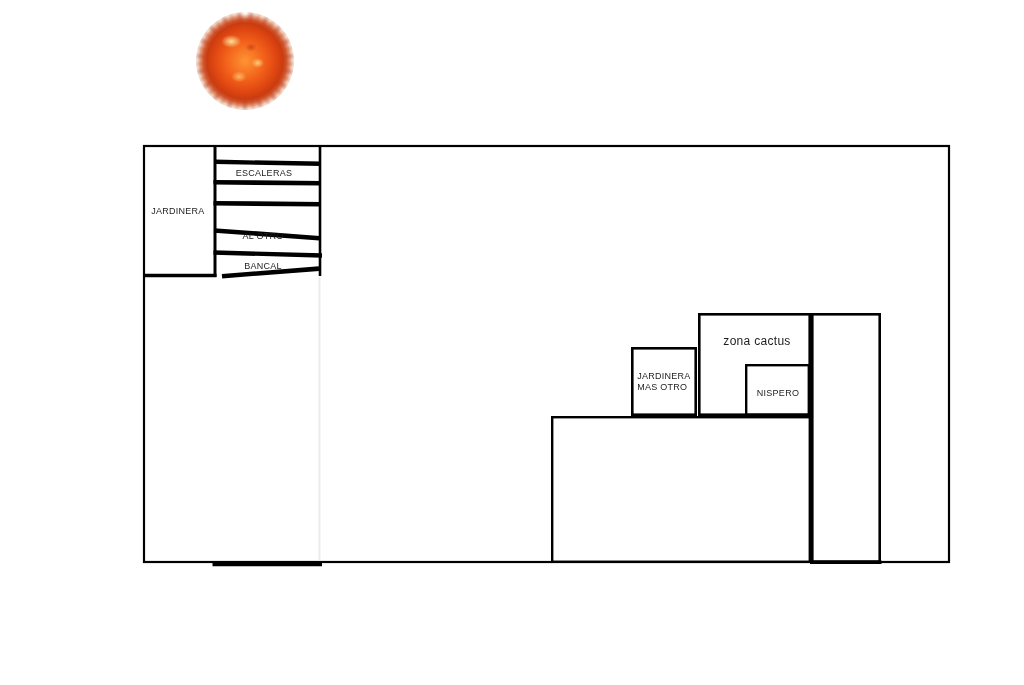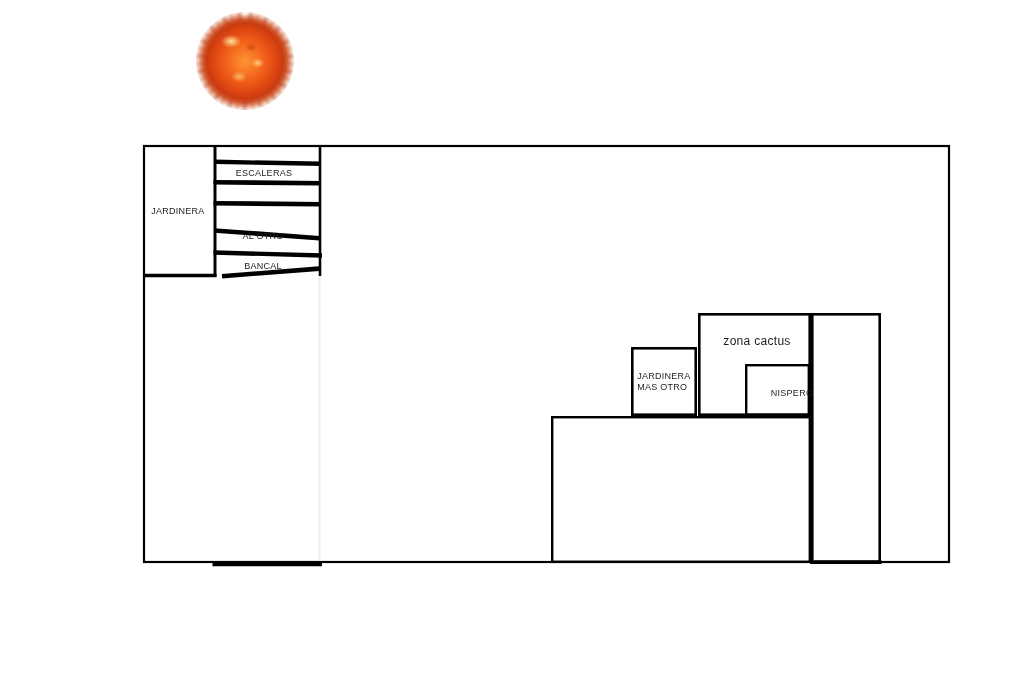--- a/index.html
+++ b/index.html
@@ -34,21 +34,21 @@
     position:absolute;transform:translate(-50%,-50%);
     font-size:9px;line-height:11px;color:#1d1d1d;
     white-space:nowrap;letter-spacing:.25px;
   }
   #lbl-jardinera{left:178px;top:211px;}
   #lbl-escaleras{left:264px;top:173px;}
   #lbl-alotro{left:263px;top:194px;margin-top:42px;}
   #lbl-bancal{left:263px;top:221px;margin-top:45px;}
   #lbl-zona-cactus{left:757px;top:341px;font-size:12px;letter-spacing:.3px;}
   #lbl-lower-planter{left:664px;top:382px;}
-  #lbl-nispero{left:778px;top:393px;margin-left:14px;}
+  #lbl-nispero{left:778px;top:393px;}
 </style>
 </head>
 <body>
 
 <div class="stage">
 
   <div class="sun">
     <div class="sun-rays"></div>
     <div class="sun-rim-fade"></div>
     <div class="sun-core"></div>

